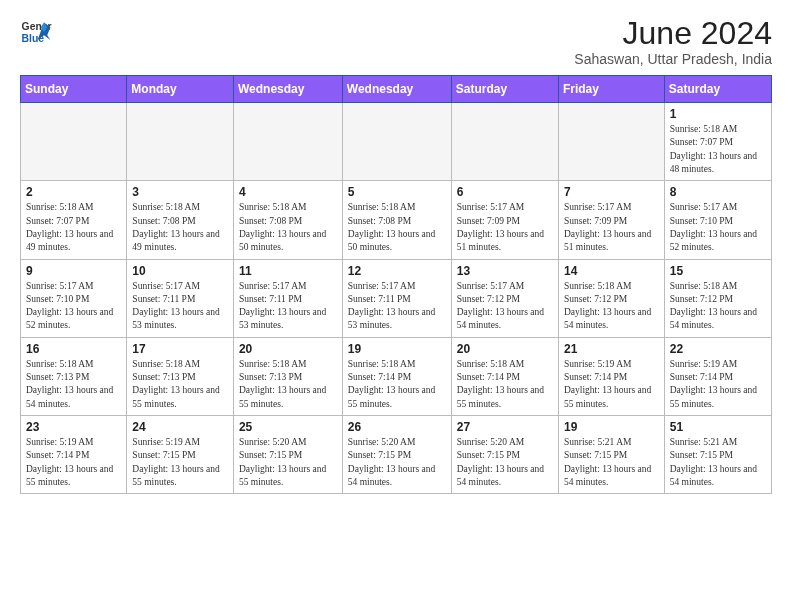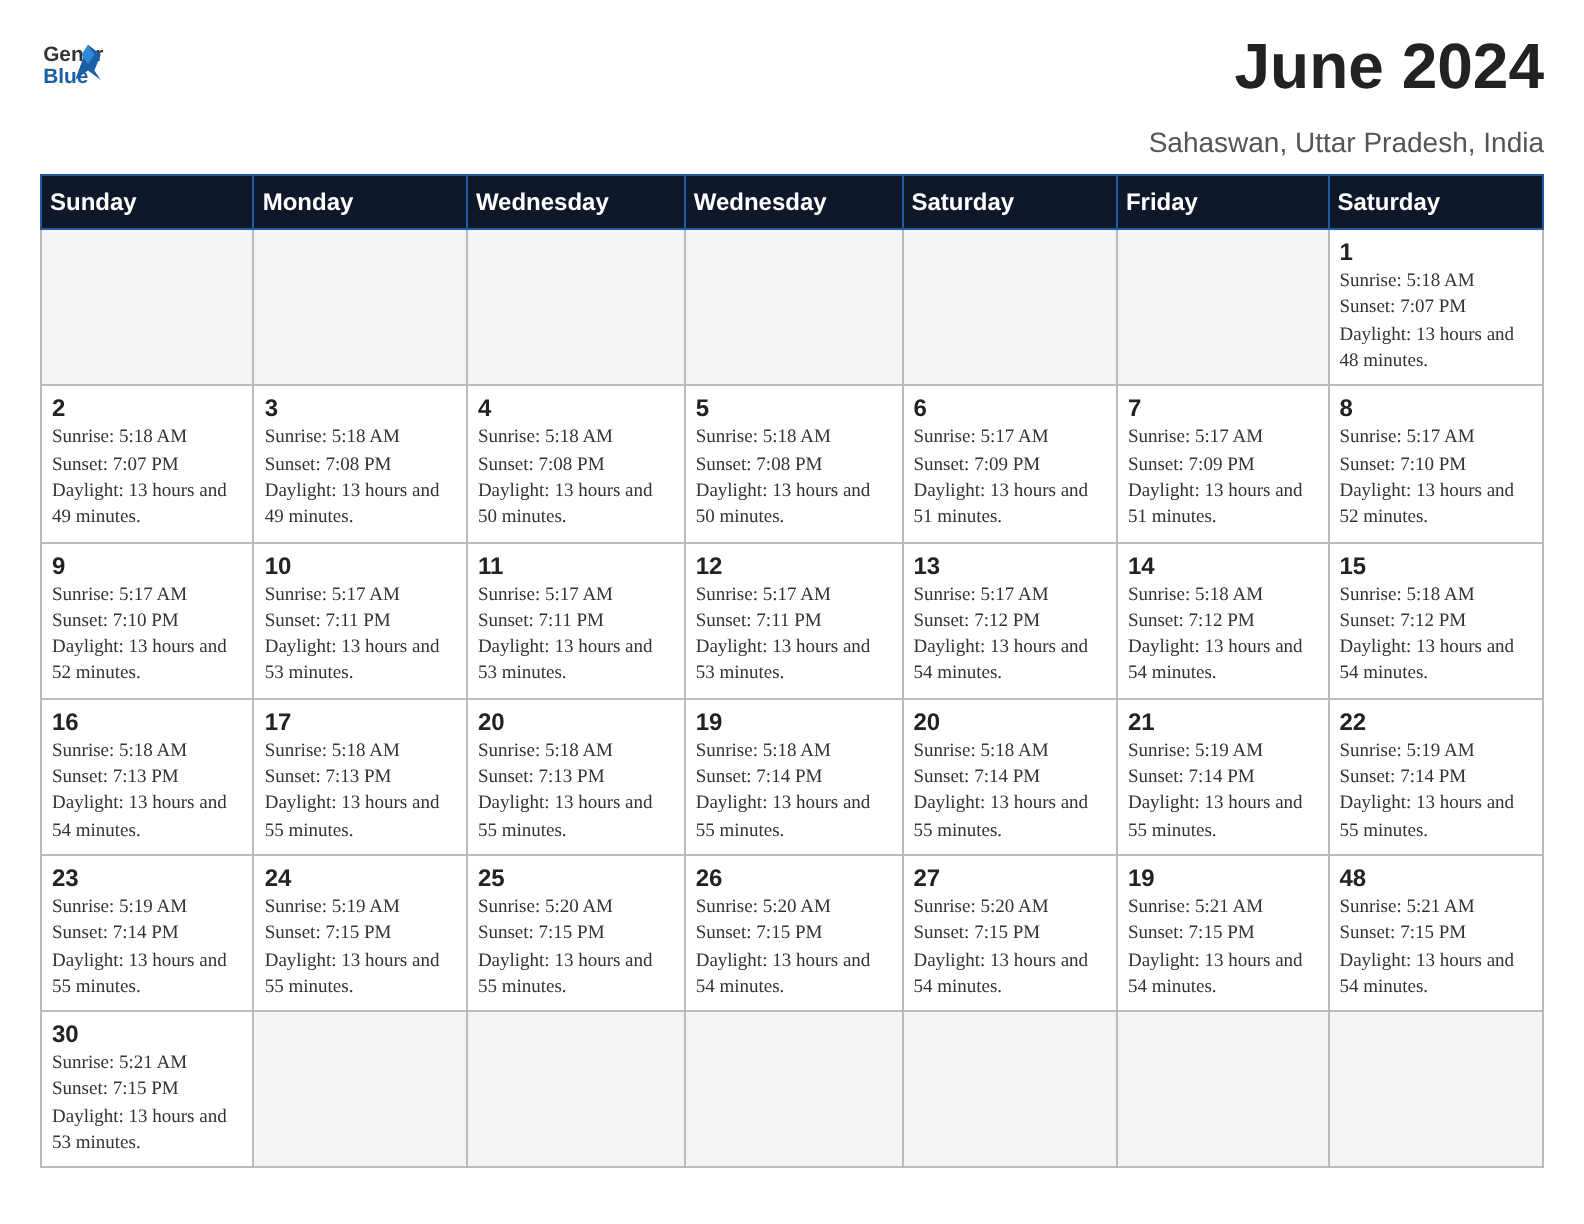--- a/index.html
+++ b/index.html
@@ -23,36 +23,35 @@
     }
     .logo-icon {
       width: 32px;
       height: 32px;
     }
     .title-area {
       text-align: right;
     }
     .calendar-title {
       font-size: 32px;
-      font-weight: bold;
+      font-weight: normal;
       color: #222;
       line-height: 1.1;
     }
     .calendar-subtitle {
       font-size: 14px;
       color: #555;
-      margin-top: 12px;
     }
     table {
       width: 100%;
       border-collapse: collapse;
       border: 1px solid #aaa;
     }
     thead tr th {
-      background: #0f172a;
+      background: #8b5cf6;
       color: #fff;
       font-size: 12px;
       font-weight: bold;
       padding: 6px 4px;
       text-align: left;
       border: 1px solid #2259a0;
     }
     tbody tr td {
       vertical-align: top;
       border: 1px solid #bbb;
@@ -234,30 +233,18 @@
         </td>
         <td>
           <div class="day-number">27</div>
           <div class="day-info">Sunrise: 5:20 AM<br>Sunset: 7:15 PM<br>Daylight: 13 hours and 54 minutes.</div>
         </td>
         <td>
           <div class="day-number">19</div>
           <div class="day-info">Sunrise: 5:21 AM<br>Sunset: 7:15 PM<br>Daylight: 13 hours and 54 minutes.</div>
         </td>
         <td>
-          <div class="day-number">48</div>
+          <div class="day-number">51</div>
           <div class="day-info">Sunrise: 5:21 AM<br>Sunset: 7:15 PM<br>Daylight: 13 hours and 54 minutes.</div>
         </td>
-      </tr>
-      <tr>
-        <td>
-          <div class="day-number">30</div>
-          <div class="day-info">Sunrise: 5:21 AM<br>Sunset: 7:15 PM<br>Daylight: 13 hours and 53 minutes.</div>
-        </td>
-        <td class="empty"></td>
-        <td class="empty"></td>
-        <td class="empty"></td>
-        <td class="empty"></td>
-        <td class="empty"></td>
-        <td class="empty"></td>
       </tr>
     </tbody>
 </table>
 
 </body></html>

